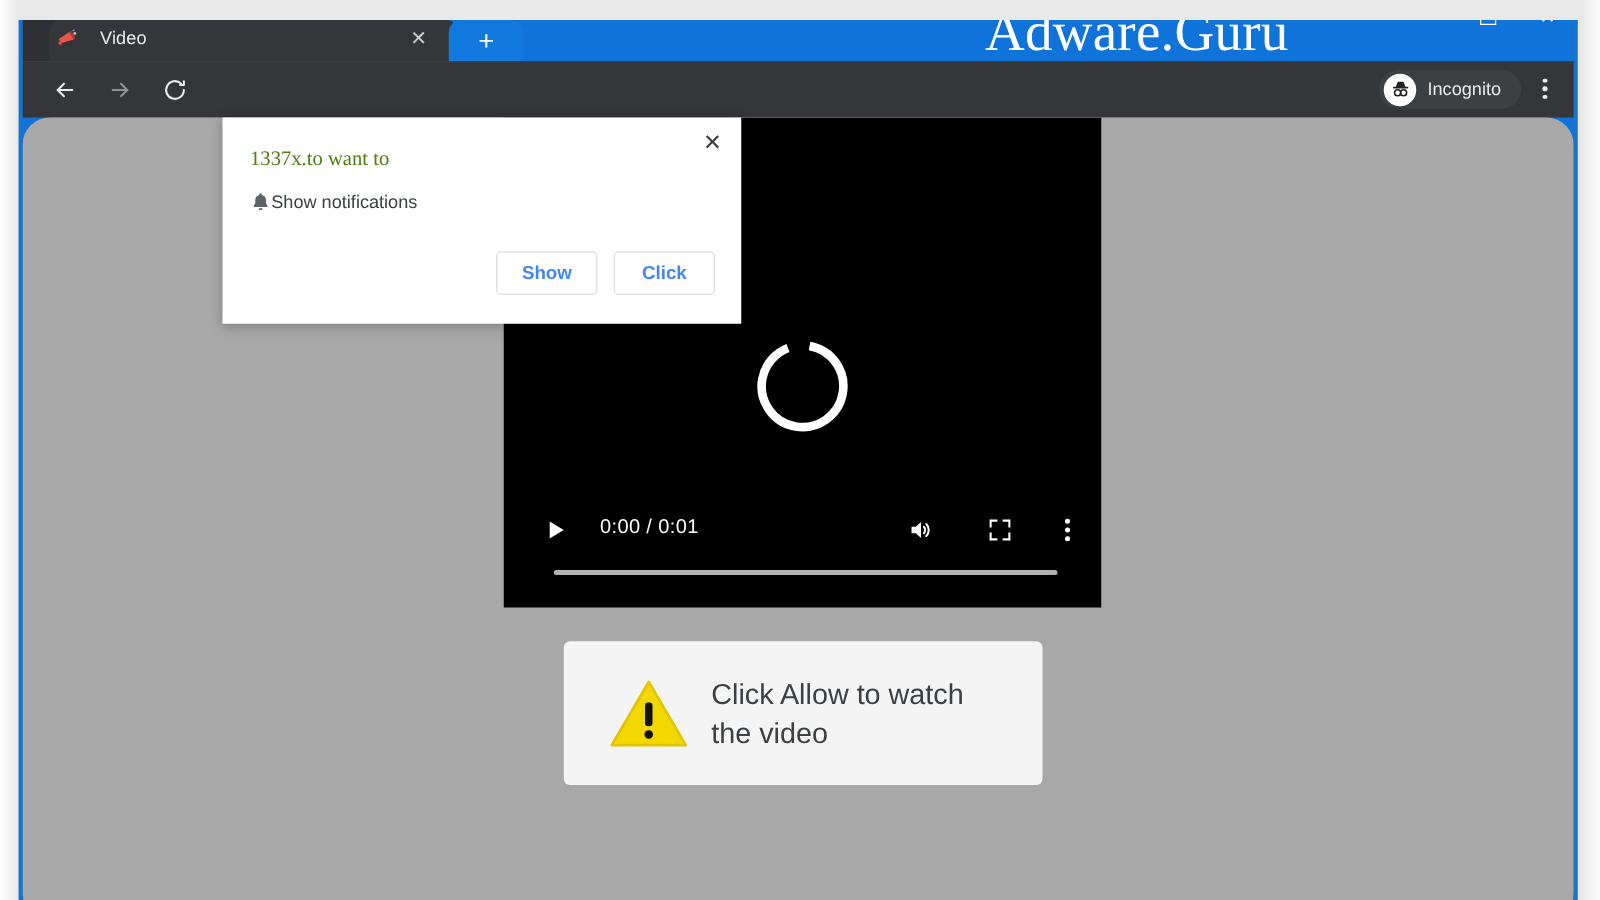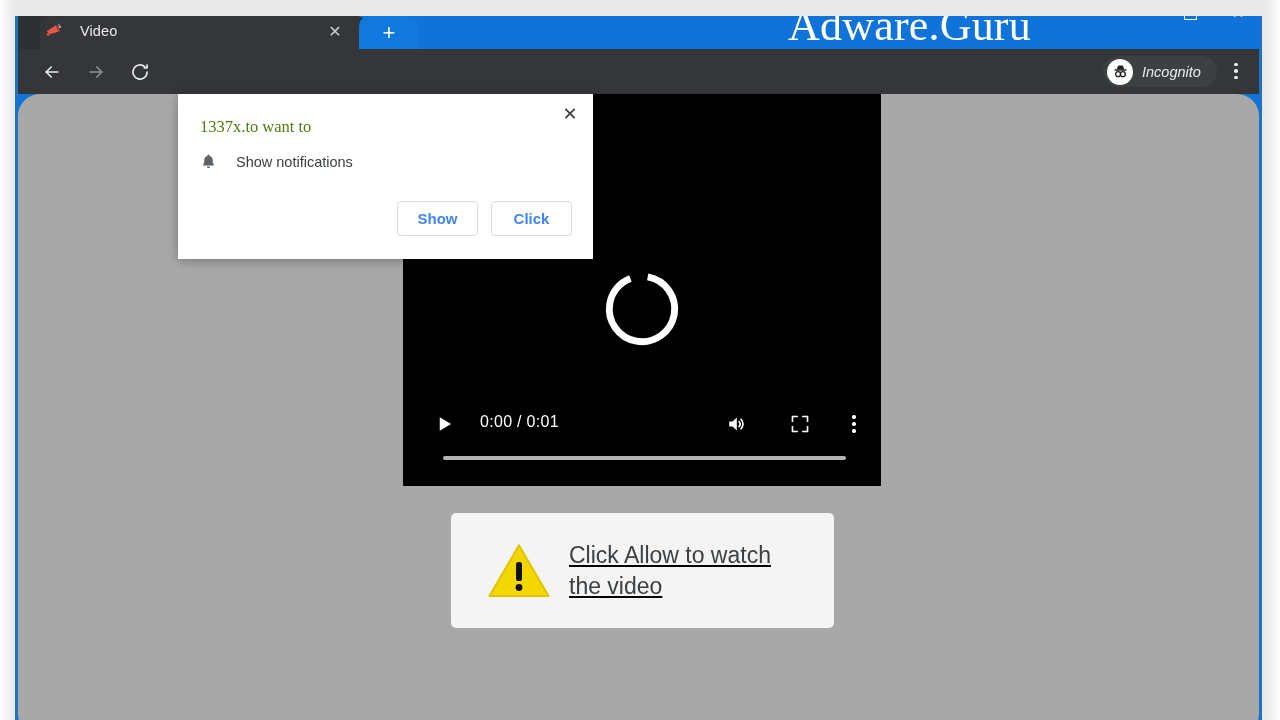--- a/index.html
+++ b/index.html
@@ -188,21 +188,20 @@
   #incognito-avatar {
     width: 26px; height: 26px;
     border-radius: 50%;
     background: #ffffff;
     display: flex; align-items: center; justify-content: center;
   }
   #incognito-label {
     font-size: 14.5px;
     color: #e8eaed;
     white-space: nowrap;
-    font-style: italic;
   }
   #menu-btn {
     position: absolute;
     right: 10px; top: 9px;
     width: 26px; height: 26px;
     display: flex; flex-direction: column;
     align-items: center; justify-content: center;
     gap: 3px;
   }
   .menu-dot { width: 3.4px; height: 3.4px; border-radius: 50%; background: #e8eaed; }
@@ -277,21 +276,20 @@
 
   
   #warning-box {
     position: absolute;
     left: 433px; top: 419px;
     width: 383px; height: 115px;
     background: #f4f4f4;
     border-radius: 5px;
     display: flex;
     align-items: center;
-    text-decoration: underline;
   }
   #warning-icon {
     margin-left: 36px;
     width: 64px; height: 58px;
     flex: 0 0 auto;
   }
   #warning-text {
     margin-left: 18px;
     font-size: 23px;
     line-height: 1.32;
@@ -322,21 +320,20 @@
     font-size: 16.5px;
     color: #4d7c0f;
     white-space: nowrap;
     font-family: Liberation Serif, serif;
   }
   #dialog-perm-row {
     position: absolute;
     left: 22px; top: 58px;
     display: flex;
     align-items: center;
-    gap: 19px;
   }
   #bell-icon { width: 17px; height: 19px; }
   #dialog-perm-label {
     font-size: 14.5px;
     color: #3c4043;
     white-space: nowrap;
   }
   #dialog-actions {
     position: absolute;
     right: 21px; bottom: 23px;

